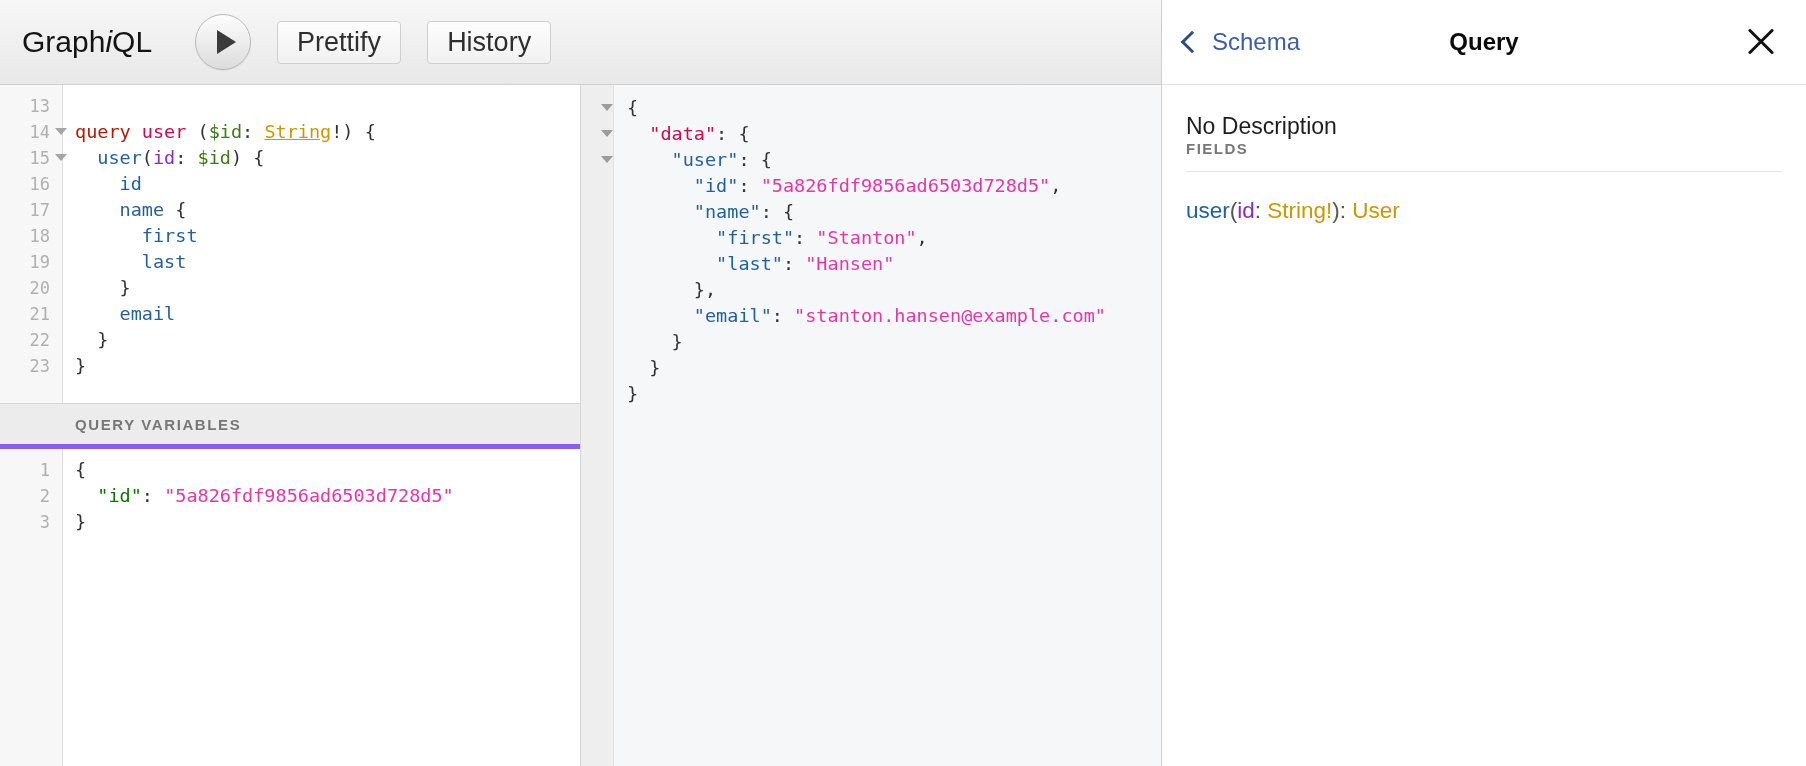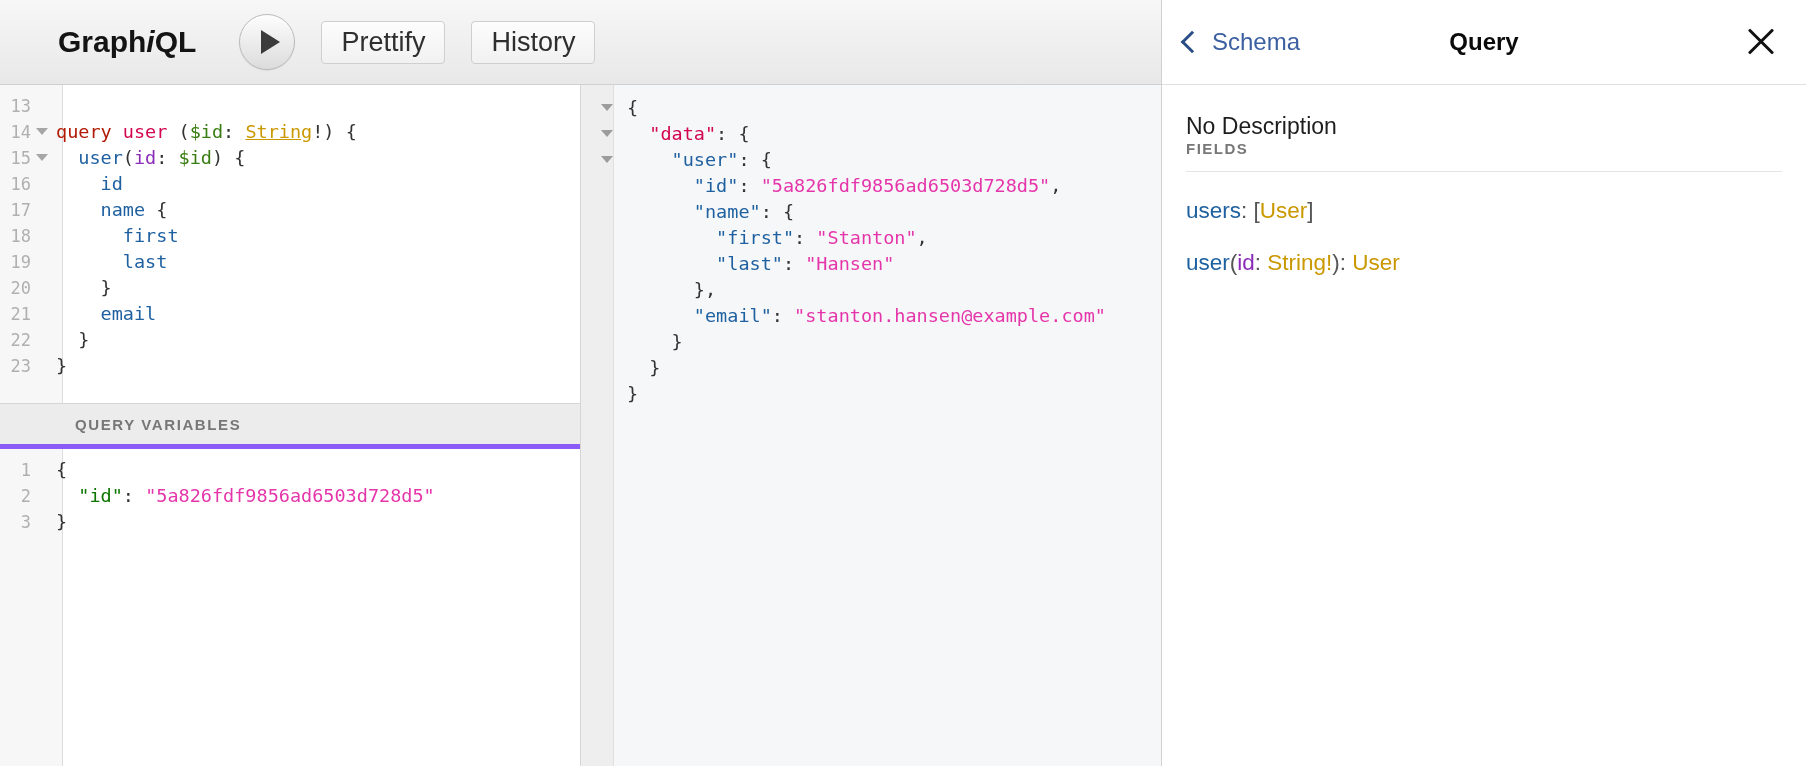--- a/index.html
+++ b/index.html
@@ -41,25 +41,24 @@
     flex: 0 0 85px;
     background: linear-gradient(#f7f7f7, #e8e8e8);
     border-bottom: 1px solid #d0d0d0;
     display: flex;
     align-items: center;
     padding-left: 22px;
     box-sizing: border-box;
   }
   .logo {
     font-size: 30px;
-    font-weight: 700;
+    font-weight: 400;
     color: #141414;
     letter-spacing: 0px;
     font-family: "Liberation Sans", sans-serif;
-    margin-left: 36px;
   }
   .logo .i {
     font-style: italic;
   }
   .exec-button {
     margin-left: 43px;
     width: 56px;
     height: 56px;
     border-radius: 50%;
     background: linear-gradient(#fdfdfd, #dcdcdc);
@@ -126,21 +125,21 @@
     position: absolute;
     left: 0;
     top: 0;
     bottom: 0;
     width: 62px;
     background: #f7f7f7;
     border-right: 1px solid #ddd;
   }
   .cm-lines {
     position: relative;
-    padding-left: 56px;
+    padding-left: 75px;
     padding-top: 8px;
     white-space: pre;
   }
   .cm-line {
     height: 26px;
     position: relative;
     white-space: pre;
   }
   .cm-num {
     position: absolute;
@@ -408,19 +407,18 @@
       <div class="doc-title">Query</div>
       <div class="doc-close"></div>
     </div>
 
 
     <div class="doc-body">
       <div class="doc-desc">No Description</div>
       <div class="doc-section-title">FIELDS</div>
       <div class="doc-divider"></div>
       <div id="doc-fields">
-          <div class="field-row"><span class="f-name">users</span><span class="f-punct">: </span><span class="f-punct">[</span><span class="f-type">User</span><span class="f-punct">]</span></div>
           <div class="field-row"><span class="f-name">user</span><span class="f-punct">(</span><span class="f-arg">id</span><span class="f-punct">: </span><span class="f-type">String!</span><span class="f-punct">)</span><span class="f-punct">: </span><span class="f-type">User</span></div>
         </div>
     </div>
 
   </div>
 </div>
 
 </body></html>

